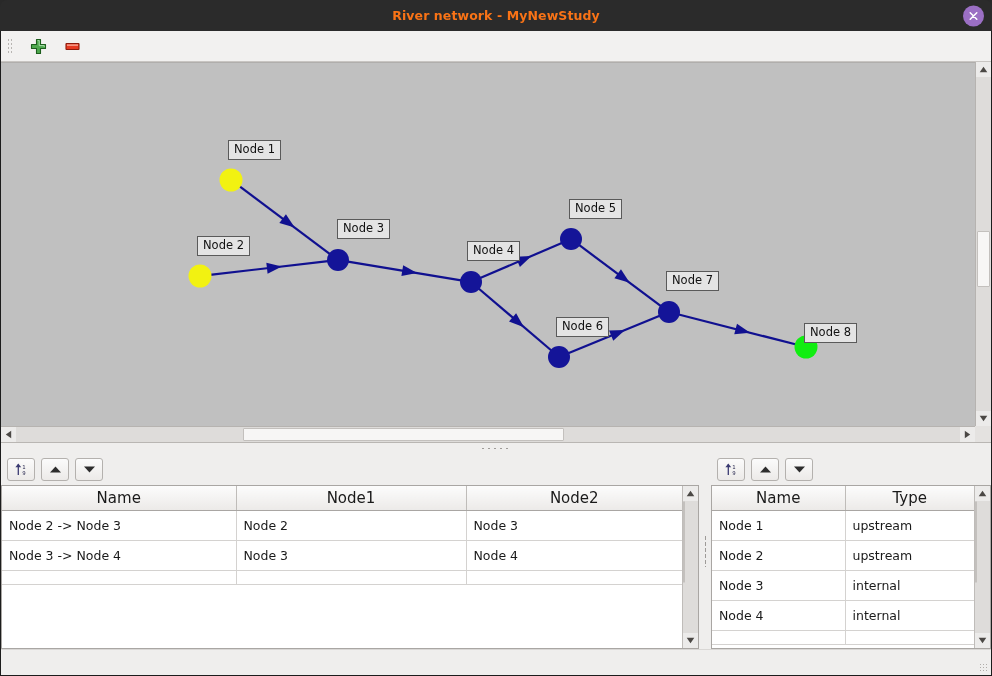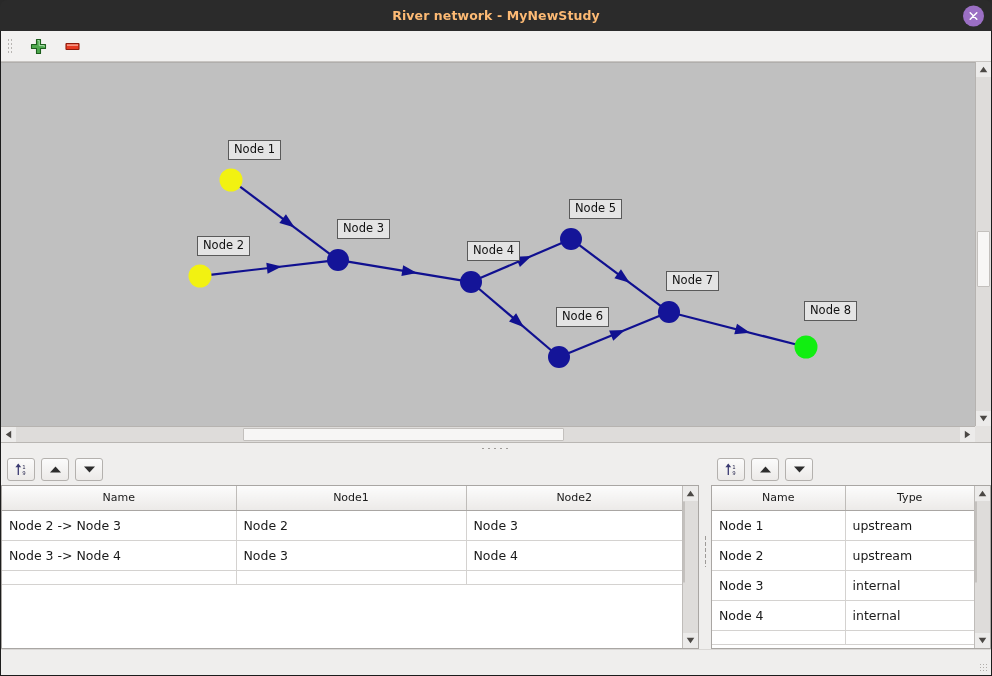--- a/index.html
+++ b/index.html
@@ -21,21 +21,21 @@
   .titlebar {
     height: 31px;
     background: #2b2b2b;
     border-top-left-radius: 7px;
     border-top-right-radius: 7px;
     display: flex; align-items: center; justify-content: center;
     position: relative;
     flex: 0 0 31px;
   }
   .titlebar-title {
-    color: #fdba74;
+    color: #f97316;
     font-size: 12.5px;
     font-weight: bold;
     letter-spacing: 0.1px;
   }
   .close-btn {
     position: absolute;
     right: 8px; top: 50%;
     transform: translateY(-50%);
     width: 21px; height: 21px;
     border-radius: 50%;
@@ -210,21 +210,21 @@
     table-layout: fixed;
     font-size: 12.5px;
     color: #1a1a1a;
   }
   table.grid th {
     height: 24px;
     background: linear-gradient(#fcfcfc, #eceae8);
     border-right: 1px solid #bfbcb9;
     border-bottom: 1px solid #a9a6a3;
     font-weight: normal;
-    font-size: 11px;
+    font-size: 15px;
     text-align: center;
     padding: 0 4px;
   }
   table.grid th:last-child { border-right: none; margin-left: 9px; }
   table.grid td {
     height: 30px;
     border-right: 1px solid #d4d2d0;
     border-bottom: 1px solid #d4d2d0;
     padding: 0 7px;
     text-align: left;
@@ -323,23 +323,23 @@
                 <circle cx="668" cy="249" r="11" fill="#141498"></circle>
                 <circle cx="805" cy="284" r="11.5" fill="#11ee11"></circle>
               </g>
           </svg>
           <div id="label-layer">
               <div class="node-label" style="left: 227px; top: 77px;">Node 1</div>
               <div class="node-label" style="left: 196px; top: 173px;">Node 2</div>
               <div class="node-label" style="left: 336px; top: 156px;">Node 3</div>
               <div class="node-label" style="left: 466px; top: 178px;">Node 4</div>
               <div class="node-label" style="left: 568px; top: 136px;">Node 5</div>
-              <div class="node-label" style="left: 555px; top: 244px;">Node 6</div>
+              <div class="node-label" style="left: 555px; top: 254px;">Node 6</div>
               <div class="node-label" style="left: 665px; top: 208px;">Node 7</div>
-              <div class="node-label" style="left: 803px; top: 238px;">Node 8</div>
+              <div class="node-label" style="left: 803px; top: 260px;">Node 8</div>
             </div>
         </div>
 
         <div class="vscroll">
           <div class="sb-arrow">
             <svg width="9" height="7" viewBox="0 0 9 7">
               <path d="M4.5 0.8 L8.3 6.2 L0.7 6.2 z" fill="#4b4845"></path>
             </svg>
           </div>
           <div class="sb-track">

